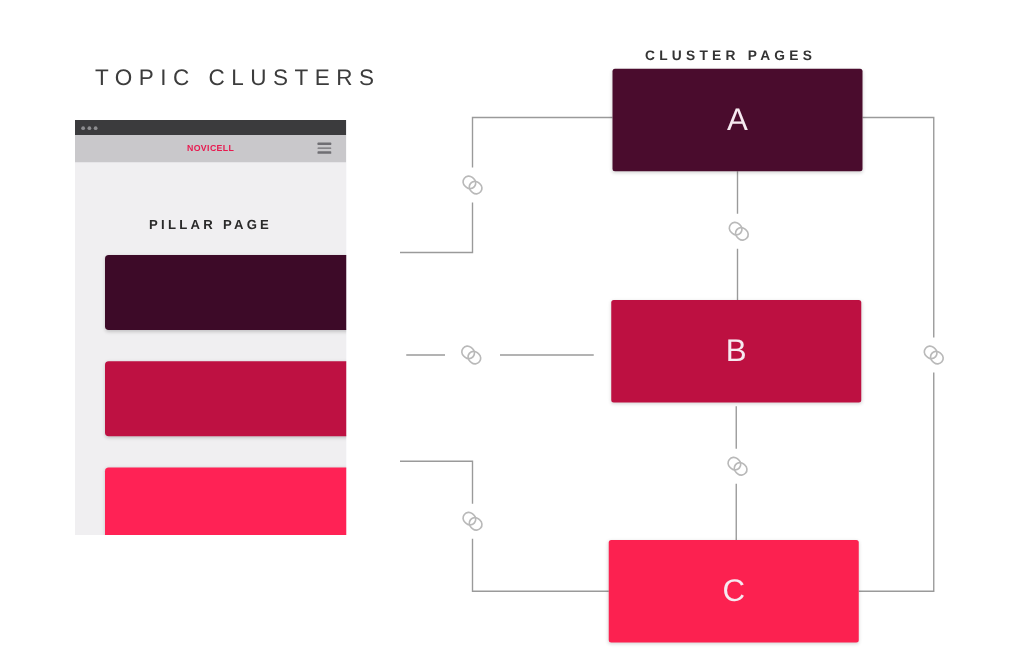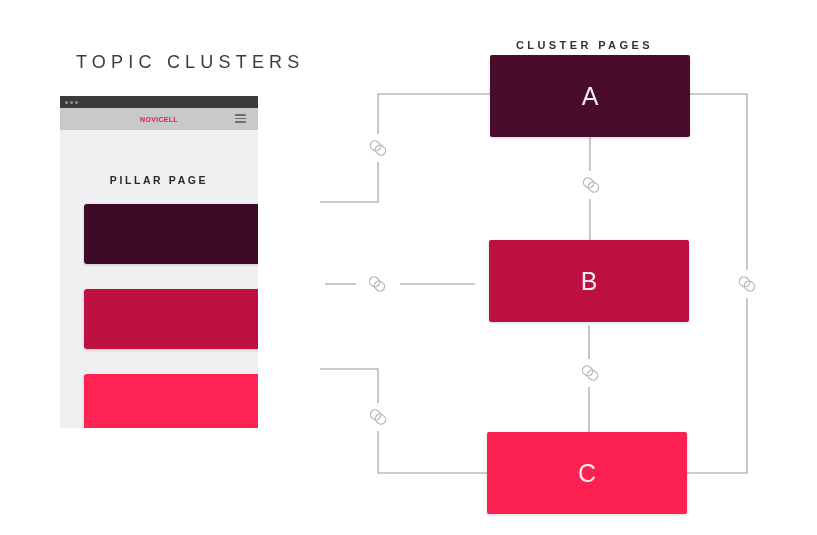--- a/index.html
+++ b/index.html
@@ -42,21 +42,21 @@
     font-weight: 600;
     color: #333333;
     margin-top: 32px;
   }
 
   
   #browser-mockup {
     position: absolute;
     left: 60px;
     top: 96px;
-    width: 198px;
+    width: 217px;
     height: 332px;
     background: #f0eff1;
     overflow: hidden;
   }
   #browser-titlebar {
     position: relative;
     height: 12px;
     background: #3b3b3d;
     display: flex;
     align-items: center;

